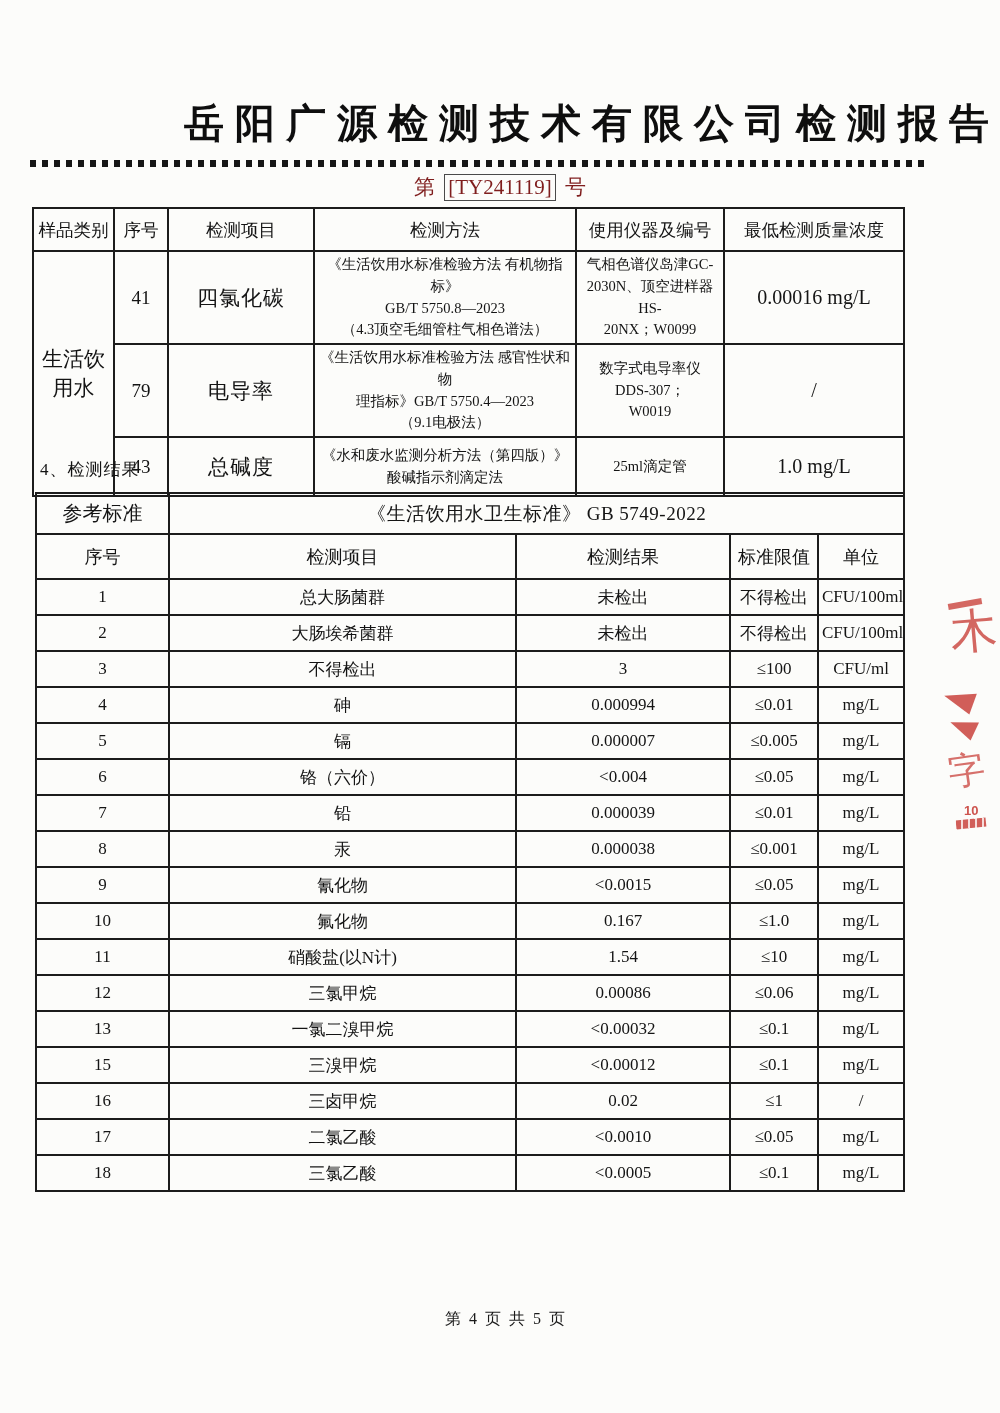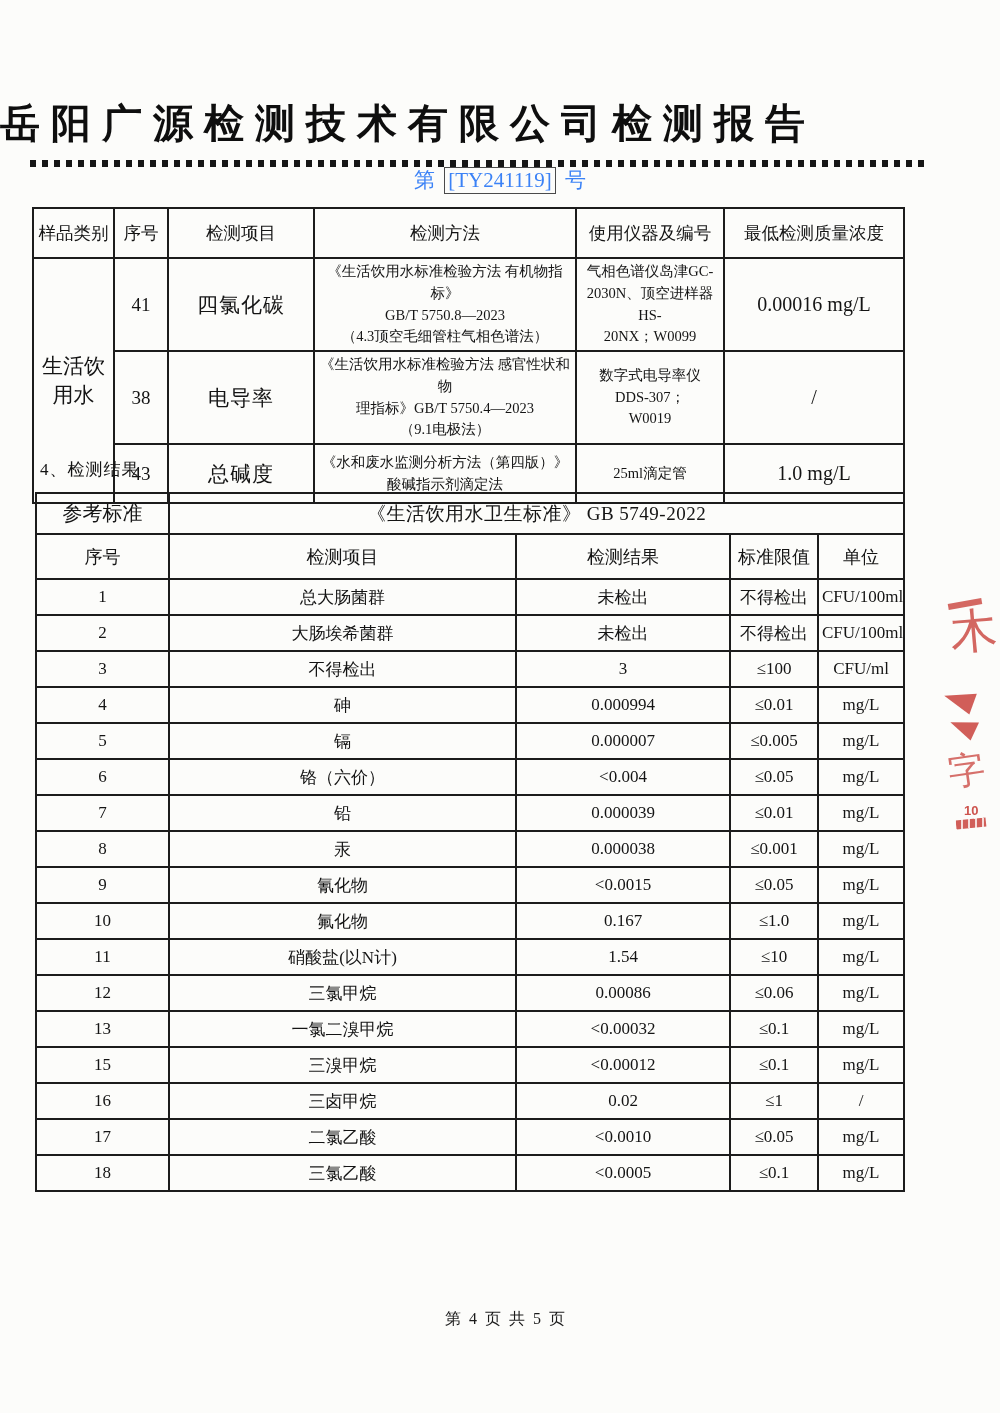--- a/index.html
+++ b/index.html
@@ -9,40 +9,40 @@
     height: 1413px;
     margin: 0 auto;
     background: #fcfcfa;
     overflow: hidden;
     color: #161616;
     font-family: "Liberation Serif", "DejaVu Serif", serif;
   }
   .title {
     position: absolute;
     top: 96px; left: 0; width: 100%;
-    text-align: left;
+    text-align: right;
     font-family: "Liberation Sans", "DejaVu Sans", sans-serif;
     font-weight: bold;
     font-size: 40px;
     letter-spacing: 11px;
     white-space: nowrap;
     color: #0e0e0e;
   }
   .dotted-line {
     position: absolute;
     top: 160px; left: 30px;
     width: 896px; height: 7px;
     background: repeating-linear-gradient(to right, #161616 0px, #161616 6px, transparent 6px, transparent 12px);
   }
   .report-no {
     position: absolute;
-    top: 166px; left: 0; width: 100%;
+    top: 173px; left: 0; width: 100%;
     text-align: center;
     font-size: 21px;
-    color: #3b82f6;
+    color: #7f1d1d;
   }
   .report-no .code {
     display: inline-block;
     border: 1px solid #4a4a4a;
     padding: 0 3px 1px 3px;
     margin: 0 4px;
     line-height: 1.15;
   }
   table { border-collapse: collapse; table-layout: fixed; }
   td, th {
@@ -53,21 +53,21 @@
     font-weight: normal;
     color: #141414;
     box-sizing: border-box;
     overflow: hidden;
   }
   .method-table {
     position: absolute;
     top: 207px; left: 32px;
     width: 871px;
   }
-  .method-table th { font-size: 17.5px; height: 50px; }
+  .method-table th { font-size: 17.5px; height: 43px; }
   .method-table .c-no { font-size: 19px; }
   .method-table .c-item { font-size: 21px; letter-spacing: 1px; }
   .method-table .c-cat { font-size: 21px; line-height: 1.35; padding: 2px 8px; }
   .method-table .c-method { font-size: 14.5px; line-height: 1.5; white-space: pre-line; }
   .method-table .c-inst { font-size: 14.5px; line-height: 1.5; white-space: pre-line; }
   .method-table .c-mdl { font-size: 20px; }
   .r41 td { height: 57px; }
   .r42 td { height: 59px; }
   .r43 td { height: 59px; }
   .section-heading {
@@ -175,21 +175,21 @@
       <td class="c-item">四氯化碳</td>
       <td class="c-method">《生活饮用水标准检验方法 有机物指标》
 GB/T 5750.8—2023
 （4.3顶空毛细管柱气相色谱法）</td>
       <td class="c-inst">气相色谱仪岛津GC-
 2030N、顶空进样器HS-
 20NX；W0099</td>
       <td class="c-mdl">0.00016 mg/L</td>
     </tr>
     <tr class="r42">
-      <td class="c-no">38</td>
+      <td class="c-no">79</td>
       <td class="c-item">电导率</td>
       <td class="c-method">《生活饮用水标准检验方法 感官性状和物
 理指标》GB/T 5750.4—2023
 （9.1电极法）</td>
       <td class="c-inst">数字式电导率仪
 DDS-307；
 W0019</td>
       <td class="c-mdl">/</td>
     </tr>
     <tr class="r43">

